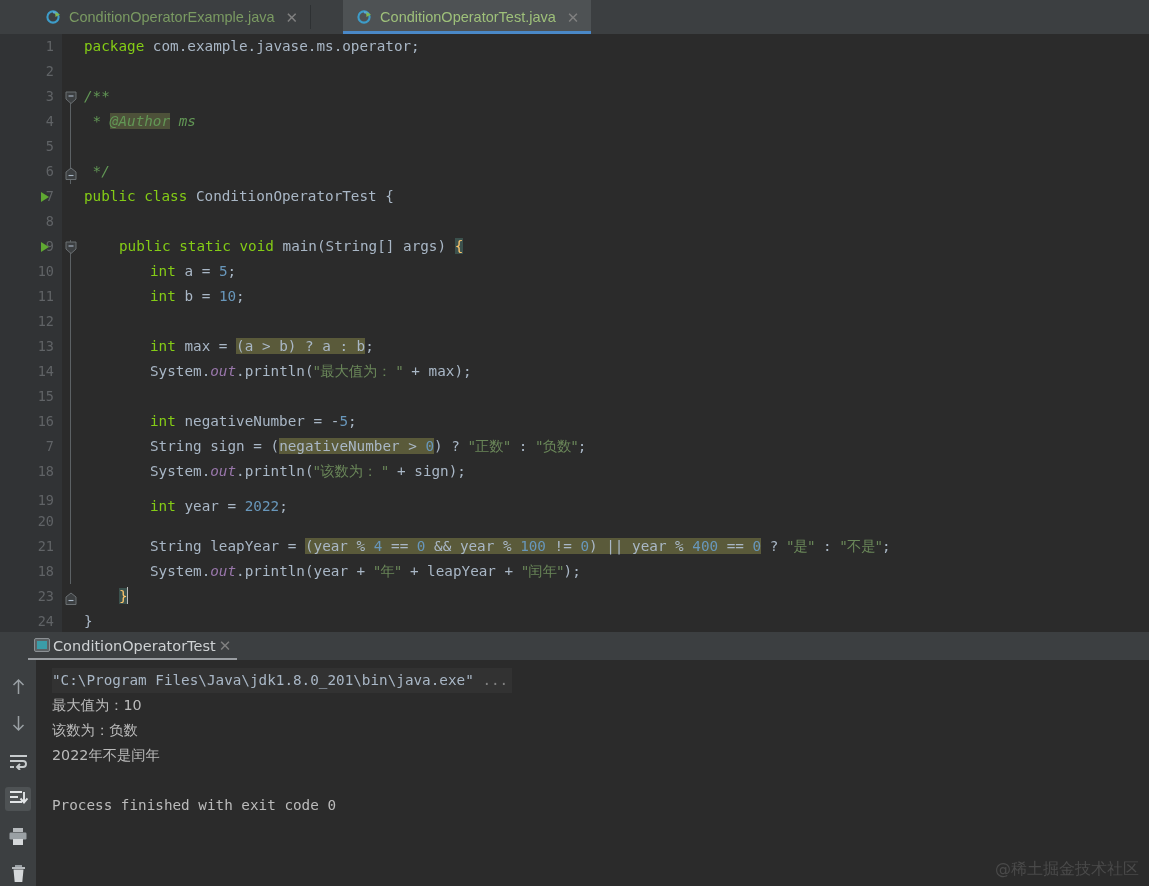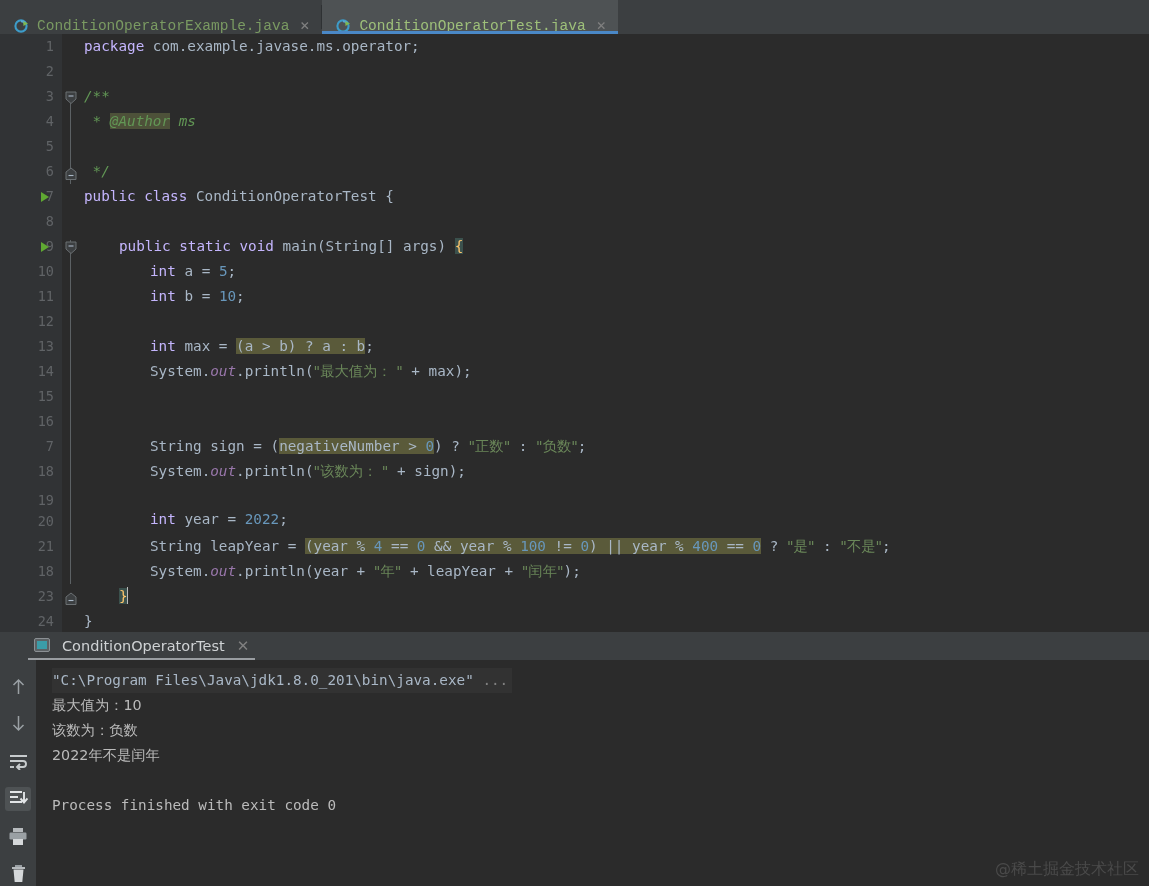--- a/index.html
+++ b/index.html
@@ -10,26 +10,27 @@
     overflow: hidden;
   }
 
   
   #tabbar {
     position: absolute; left: 0; top: 0; width: 1149px; height: 34px;
     background: #3c3f41;
     display: flex; align-items: stretch;
   }
   .tab {
-    display: flex; align-items: flex-end; gap: 7px;
+    display: flex; align-items: center; gap: 7px;
     padding: 0 12px 0 14px;
-    font-family: Liberation Mono, monospace;
+    font-family: Liberation Sans, sans-serif;
     font-size: 14.5px;
     position: relative;
     cursor: default;
+    margin-left: 32px;
   }
   .tab.inactive { color: #7a9a62; background: #3c3f41; }
   .tab.active   { color: #9ec07a; background: #4e5254; }
   .tab.active::after {
     content: ""; position: absolute; left: 0; right: 0; bottom: 0;
     height: 3px; background: #4a88c7;
   }
   .tab-sep {
     width: 1px; background: #2e3133; margin: 5px 0;
   }
@@ -61,21 +62,21 @@
   .foldline { position:absolute; left:8px; width:1px; background:#5c6164; }
   .foldbox  { position:absolute; left:3px; width:12px; height:12px; }
 
   #code {
     position: absolute; left: 84px; top: 0; right: 0; height: 100%;
     font-size: 14.3px; line-height: 25px; white-space: pre;
     color: #a9b7c6;
   }
   .cl { position: absolute; left: 0; height: 25px; white-space: pre; }
 
-  .kw   { color: #c4b5fd; margin-top: 48px; }
+  .kw   { color: #84cc16; margin-top: 48px; }
   .num  { color: #6897bb; }
   .str  { color: #6a8759; }
   .doc  { color: #629755; font-style: italic; }
   .tag  { color: #629755; font-style: italic; background:#4d5139;text-align:center; }
   .fld  { color: #9876aa; font-style: italic; }
   .cls  { color: #a9b7c6; }
   .hl   { background: #5a5a3a; }
   .brace-hl { background: #3b514d; color:#ffc66d; }
 
   .caret {
@@ -87,21 +88,21 @@
   #console {
     position: absolute; left: 0; top: 632px; width: 1149px; height: 254px;
     background: #2b2b2b;
   }
   #console-head {
     position: absolute; left: 0; top: 0; width: 1149px; height: 28px;
     background: #3c3f41;
   }
   #console-tab {
     position: absolute; left: 28px; top: 0; height: 28px;
-    display: flex; align-items: center; gap: 12px;
+    display: flex; align-items: center; gap: 3px;
     font-family: "DejaVu Sans", sans-serif; font-size: 14.5px; color: #cfd2d4;
     padding: 0 6px;
   }
   #console-tab::after {
     content:""; position:absolute; left:0; right:0; bottom:0; height:2px; background:#999da1;
   }
   #console-toolbar {
     position: absolute; left: 0; top: 28px; width: 36px; bottom: 0;
     background: #3c3f41;
     display: flex; flex-direction: column; align-items: center; padding-top: 14px; gap: 13px;
@@ -239,26 +240,27 @@
     <div class="cl" style="top:200px;left:35px"><span class="kw">public static void</span><span> main(String[] args) </span><span class="brace-hl">{</span></div>
 
     <div class="cl" style="top:225px;left:66px"><span class="kw">int</span><span> a = </span><span class="num">5</span><span>;</span></div>
 
     <div class="cl" style="top:250px;left:66px"><span class="kw">int</span><span> b = </span><span class="num">10</span><span>;</span></div>
 
     <div class="cl" style="top:300px;left:66px"><span class="kw">int</span><span> max = </span><span class="hl">(a &gt; b) ? a : b</span><span>;</span></div>
 
     <div class="cl" style="top:325px;left:66px"><span>System.</span><span class="fld">out</span><span>.println(</span><span class="str cn">"最大值为： "</span><span> + max);</span></div>
 
+    <div class="cl" style="top:375px;left:66px"><span class="kw">int</span><span> negativeNumber = -</span><span class="num">5</span><span>;</span></div>
 
     <div class="cl" style="top:400px;left:66px"><span>String sign = (</span><span class="hl">negativeNumber &gt; </span><span class="hl num">0</span><span>) ? </span><span class="str cn">"正数"</span><span> : </span><span class="str cn">"负数"</span><span>;</span></div>
 
     <div class="cl" style="top:425px;left:66px"><span>System.</span><span class="fld">out</span><span>.println(</span><span class="str cn">"该数为： "</span><span> + sign);</span></div>
 
-    <div class="cl" style="top:473px;left:66px"><span class="kw">int</span><span> year = </span><span class="num">2022</span><span>;</span></div>
+    <div class="cl" style="top:460px;left:66px"><span class="kw">int</span><span> year = </span><span class="num">2022</span><span>;</span></div>
 
     <div class="cl" style="top:500px;left:66px"><span>String leapYear = </span><span class="hl">(year % </span><span class="hl num">4</span><span class="hl"> == </span><span class="hl num">0</span><span class="hl"> &amp;&amp; year % </span><span class="hl num">100</span><span class="hl"> != </span><span class="hl num">0</span><span class="hl">) || year % </span><span class="hl num">400</span><span class="hl"> == </span><span class="hl num">0</span><span> ? </span><span class="str cn">"是"</span><span> : </span><span class="str cn">"不是"</span><span>;</span></div>
 
     <div class="cl" style="top:525px;left:66px"><span>System.</span><span class="fld">out</span><span>.println(year + </span><span class="str cn">"年"</span><span> + leapYear + </span><span class="str cn">"闰年"</span><span>);</span></div>
 
     <div class="cl" style="top:550px;left:35px"><span class="brace-hl">}</span><span class="caret"></span></div>
 
     <div class="cl" style="top:575px;left:0px"><span>}</span></div>
   </div>
 </div>

